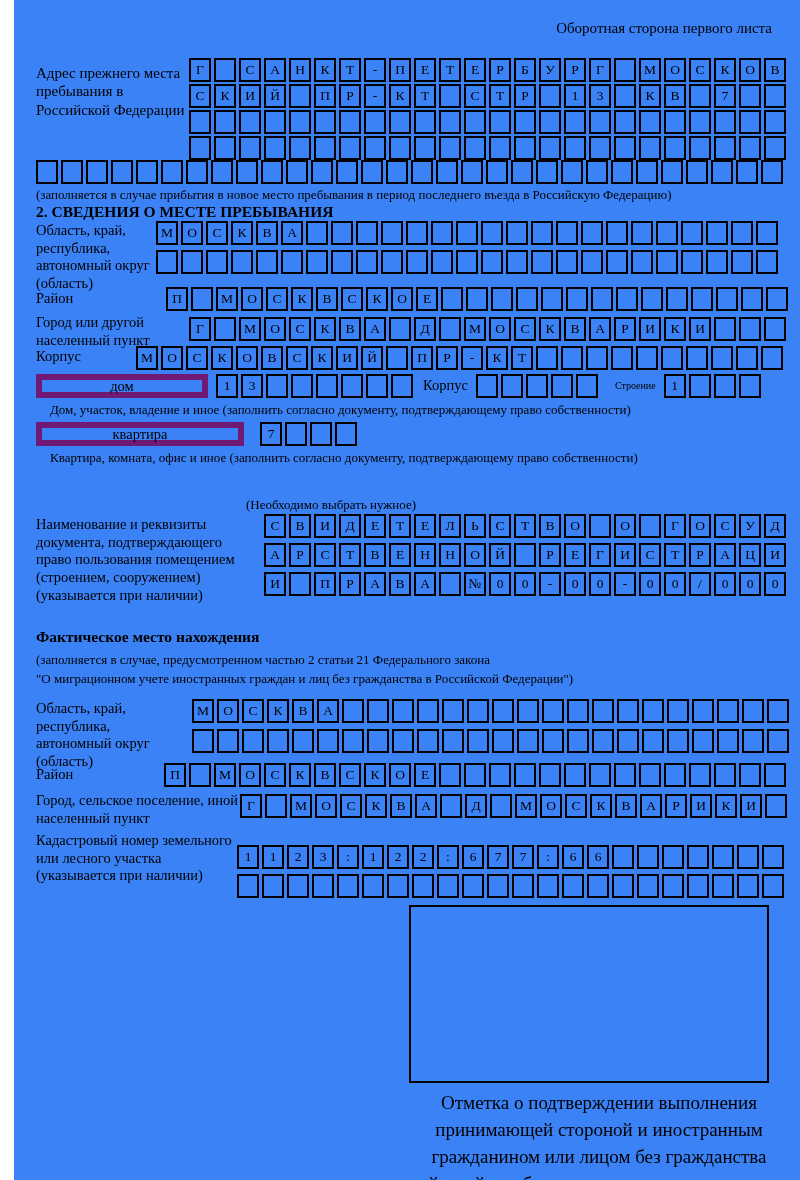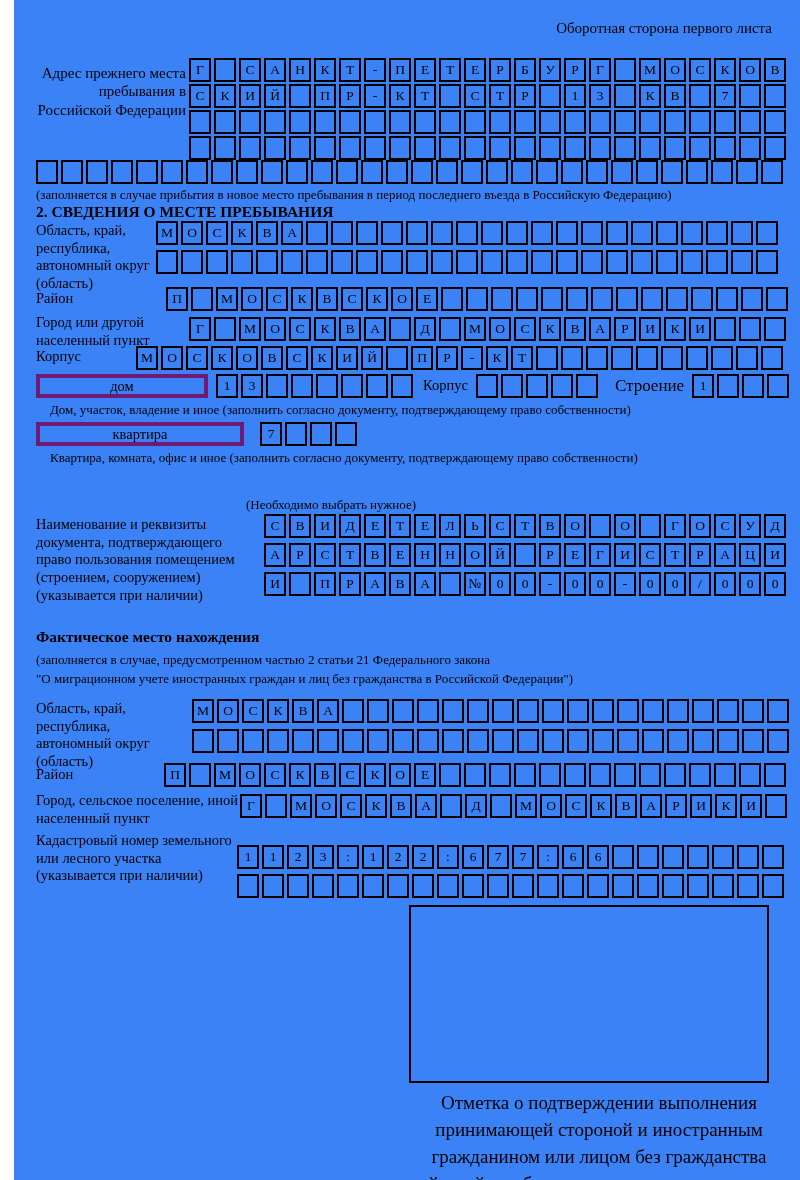--- a/index.html
+++ b/index.html
@@ -13,32 +13,32 @@
   .cells { display:flex; column-gap:3px; }
   .cell {
     flex:0 0 22px; width:22px; height:24px; box-sizing:border-box;
     border:2px solid #000; display:flex; align-items:center; justify-content:center;
     font-size:13.5px; line-height:1;
   }
   .caption { font-size:13px; }
   .center { left:22px; right:38px; }
   .heading { font-weight:bold; font-size:15.5px; }
   .namebox {
-    box-sizing:border-box; height:24px; border:4px solid #701a75;
+    box-sizing:border-box; height:24px; border:6px solid #701a75;
     display:flex; align-items:center; justify-content:center; font-size:14.5px;
   }
   .inline-row { display:flex; align-items:center; }
   .chk {
     box-sizing:border-box; width:24px; height:25px; border:2px solid #000;
     display:flex; align-items:center; justify-content:center; font-size:14px;
   }
   .opt { font-size:14.5px; }
 
   
-  #s1-label { top:64px; left:22px; width:150px; font-size:15px;text-align:right; }
+  #s1-label { top:64px; left:22px; width:150px; font-size:15px; }
   #s1-r1 { top:58px;  left:175px; }
   #s1-r2 { top:84px;  left:175px; }
   #s1-r3 { top:110px; left:175px; }
   #s1-r4 { top:136px; left:175px; }
   #s1-r5 { top:160px; left:22px; }
   #s1-cap { top:187px; }
   #s2-title { top:203px; }
 
   
   #s2-oblast-label { top:222px; left:22px; width:118px; }
@@ -46,21 +46,21 @@
   #s2-oblast-r2 { top:250px; left:142px; }
   #s2-rayon-label { top:290px; left:22px; }
   #s2-rayon-row { top:287px; left:152px; }
   #s2-gorod-label { top:314px; left:22px; width:150px; }
   #s2-gorod-row { top:317px; left:175px; }
   #s2-ulitsa-label { top:348px; left:22px; }
   #s2-ulitsa-row { top:346px; left:122px; }
   #s2-dom-row { top:374px; left:22px; column-gap:5px; }
   #dom-box { width:172px; margin-right:3px; }
   #korpus-label { font-size:14.5px; margin:0 3px 0 5px; }
-  #stroenie-label { font-size:17px; margin:0 3px 0 12px; }
+  #stroenie-label { font-size:10px; margin:0 3px 0 12px; }
   #s2-dom-cap { top:402px; left:36px; }
   #s2-kv-row { top:422px; left:22px; column-gap:16px; }
   #kvartira-box { width:208px; }
   #s2-kv-cap { top:450px; left:36px; }
   #s2-mesto-row { top:470px; left:22px; }
   #mesto-title { font-size:14.5px; }
   #chk-zhiloe { margin-left:8px; }
   #opt-zhiloe { margin-left:10px; }
   #chk-inoe { margin-left:22px; }
   #opt-inoe { margin-left:12px; }

